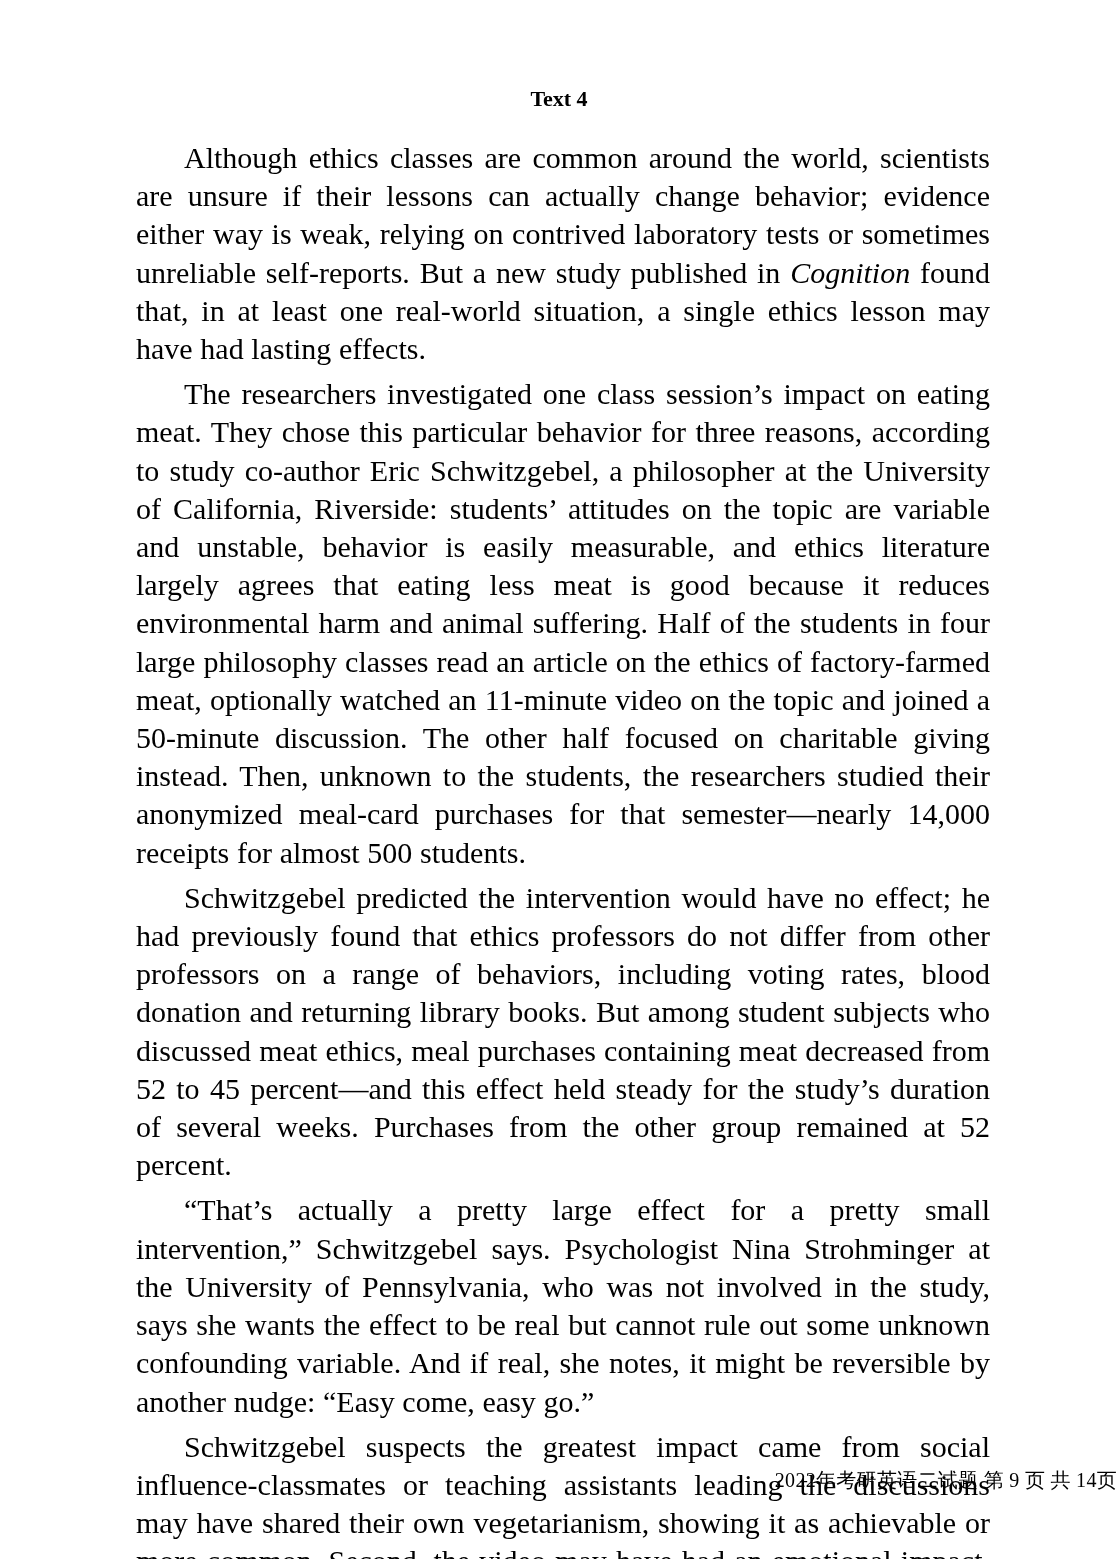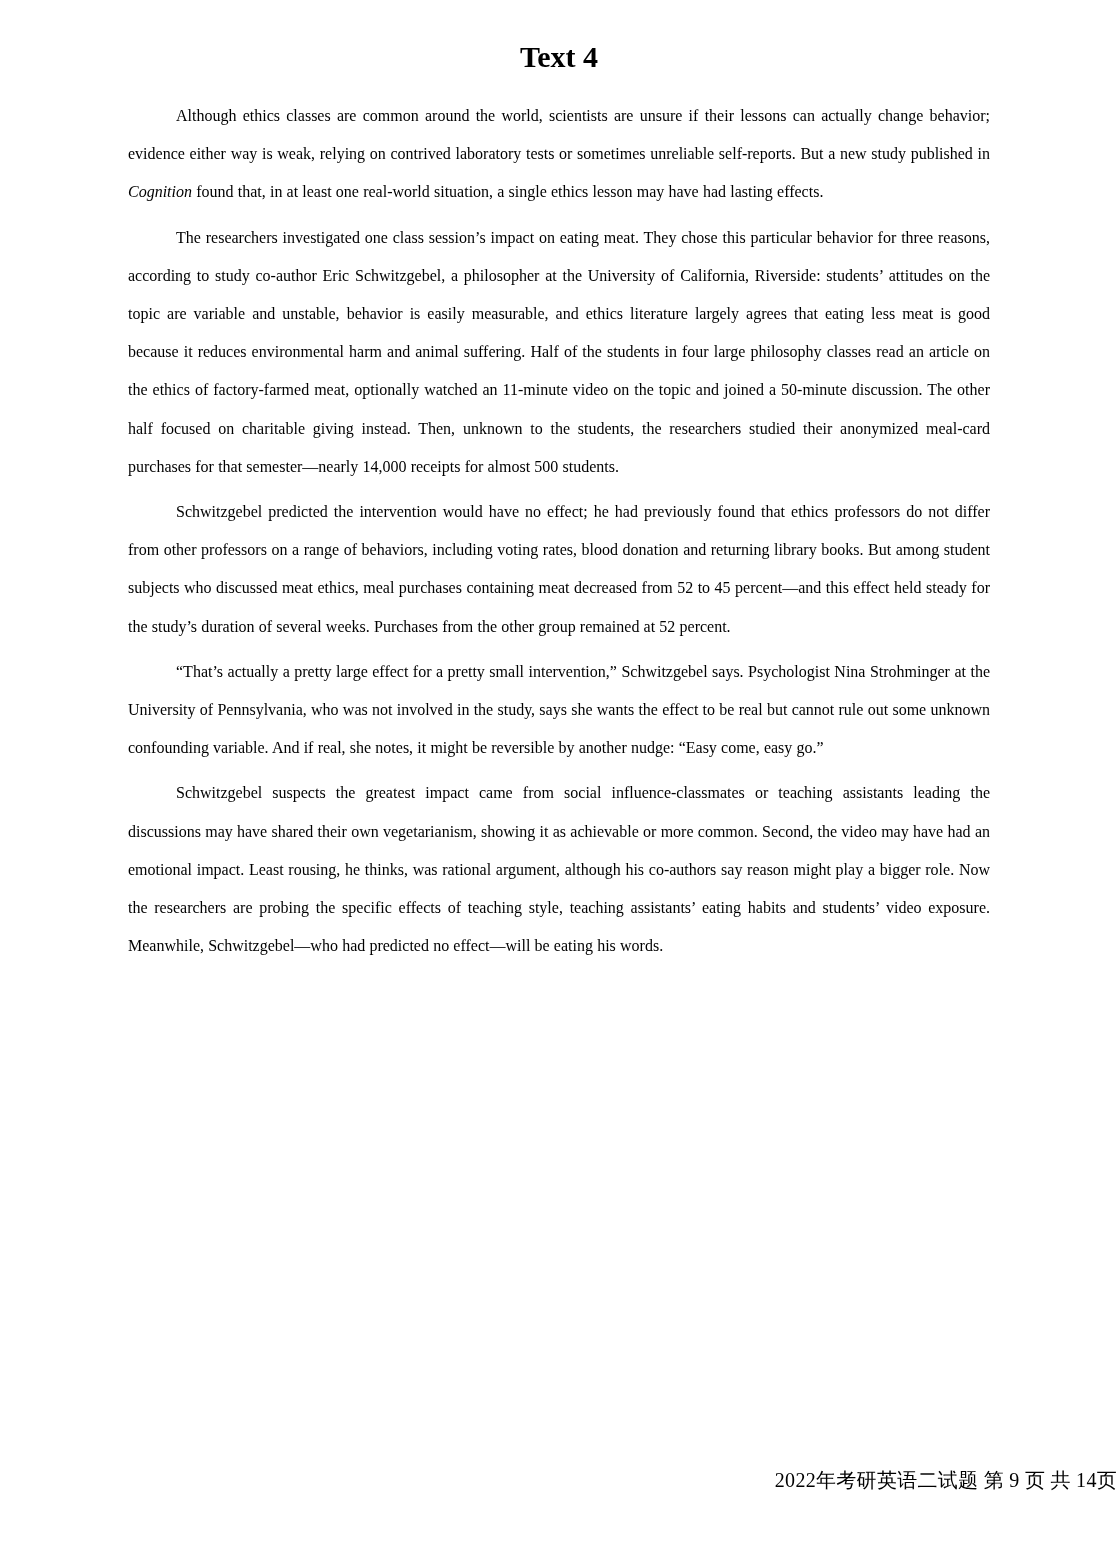--- a/index.html
+++ b/index.html
@@ -22,31 +22,31 @@
   }
   .content {
     position: absolute;
     left: 128px;
     top: 0;
     width: 862px;
   }
   .page-title {
     text-align: center;
     font-weight: bold;
-    font-size: 30px;
+    font-size: 22px;
     line-height: 38px;
     margin: 0;
-    padding-top: 38px;
+    padding-top: 80px;
   }
   .body-block {
     padding-top: 21px;
   }
   p.para {
-    margin: 0 0 7px 0;
-    font-size: 16px;
+    margin: 0 0 7px 8px;
+    font-size: 30px;
     line-height: 38.2px;
     text-align: justify;
     text-justify: inter-word;
     text-indent: 48px;
     word-spacing: 0.2px;
     hyphens: none;
   }
   p.para:last-child {
     margin-bottom: 0;
   }

